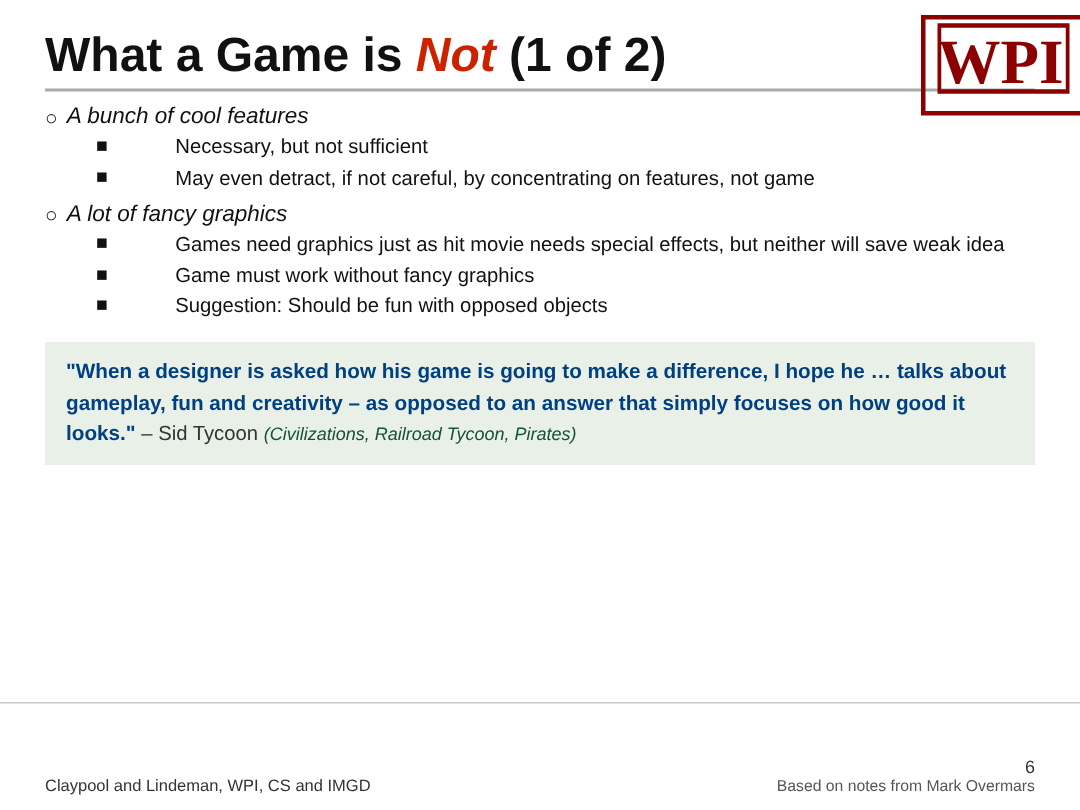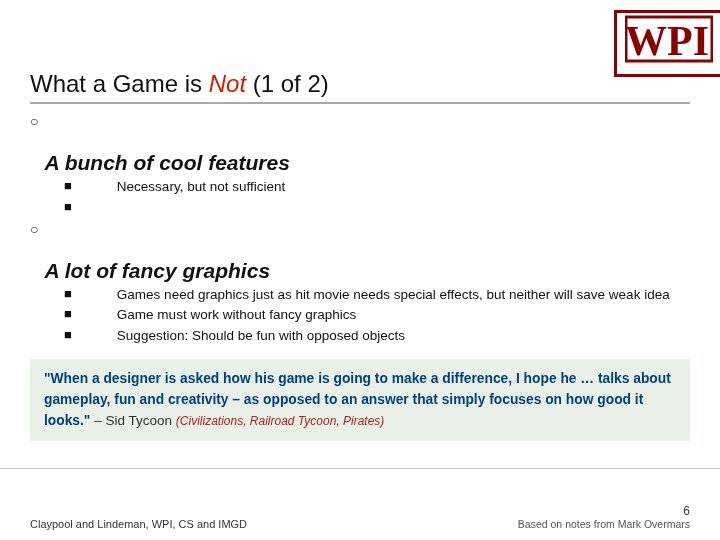--- a/index.html
+++ b/index.html
@@ -35,24 +35,23 @@
       padding: 2px 8px;
       display: inline-block;
       color: #8B0000;
       font-size: 36px;
       font-weight: bold;
       font-family: serif;
     }
 
     
     .title {
-      font-size: 24px;
-      font-weight: normal;
+      font-size: 32px;
+      font-weight: bold;
       color: #111;
-      margin-top: 52px;
       margin-bottom: 6px;
       border-bottom: 2px solid #aaa;
       padding-bottom: 4px;
       font-family: Arial, sans-serif;
     }
 
     .title-not {
       font-style: italic;
       color: #cc2200;
     }
@@ -75,23 +74,22 @@
     .bullet-main .bullet-icon {
       color: #222;
       margin-right: 6px;
       font-size: 14px;
       margin-top: 1px;
       flex-shrink: 0;
     }
 
     .bullet-main .bullet-text {
       font-style: italic;
-      font-size: 21px;
-      font-weight: bold;
-      margin-top: 39px;
+      font-size: 15px;
+      font-weight: normal;
     }
 
     .sub-bullets {
       margin-left: 34px;
       margin-top: 2px;
     }
 
     .sub-bullet {
       display: flex;
       align-items: flex-start;
@@ -130,21 +128,21 @@
 
     .quote-attribution {
       color: #333;
       font-weight: normal;
       font-size: 13.5px;
     }
 
     .quote-attribution-italic {
       font-style: italic;
       font-size: 12px;
-      color: #b91c1c;
+      color: #14532d;
     }
 
     
     .footer {
       position: absolute;
       bottom: 10px;
       left: 0;
       right: 0;
       padding: 0 30px;
       display: flex;
@@ -208,20 +206,21 @@
       <span class="bullet-icon">○</span>
       <span class="bullet-text">A bunch of cool features</span>
     </div>
     <div class="sub-bullets">
       <div class="sub-bullet">
         <span class="sub-icon">■</span>
         <span class="sub-text">Necessary, but not sufficient</span>
       </div>
       <div class="sub-bullet">
         <span class="sub-icon">■</span>
+        <span class="sub-text">May even detract, if not careful, by concentrating on features, not game</span>
       </div>
     </div>
 
     <div class="bullet-main">
       <span class="bullet-icon">○</span>
       <span class="bullet-text">A lot of fancy graphics</span>
     </div>
     <div class="sub-bullets">
       <div class="sub-bullet">
         <span class="sub-icon">■</span>

